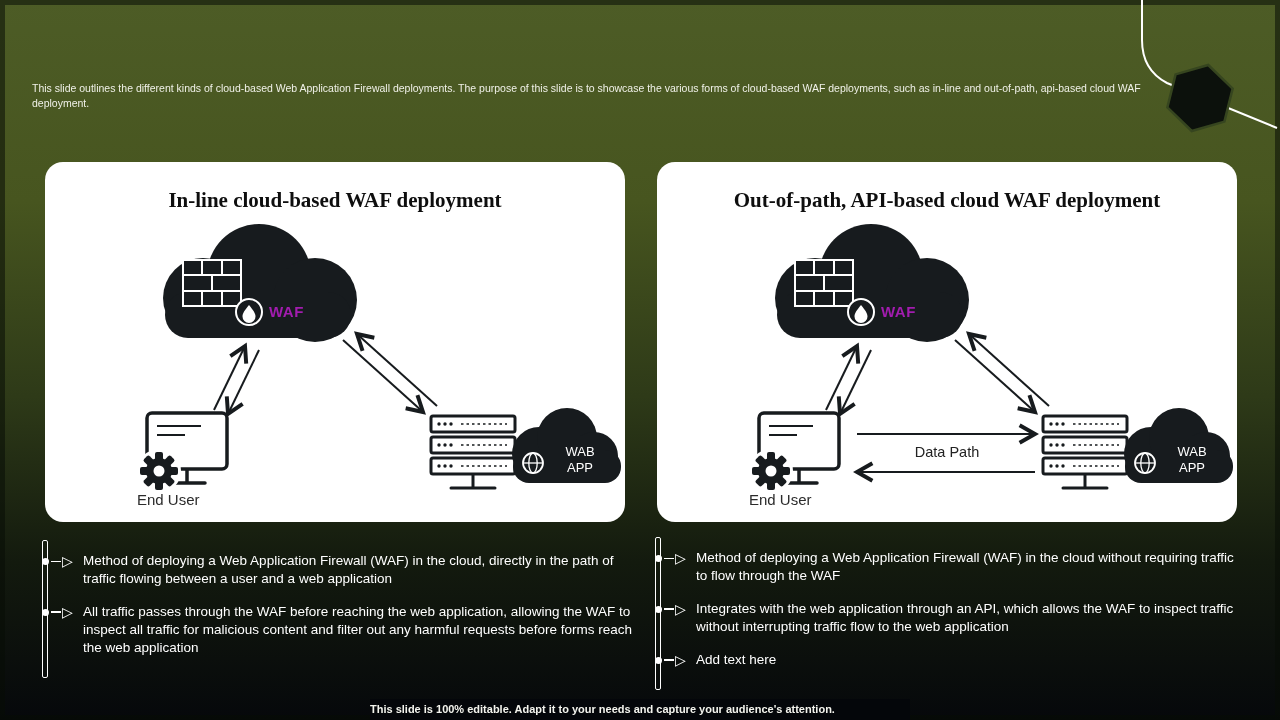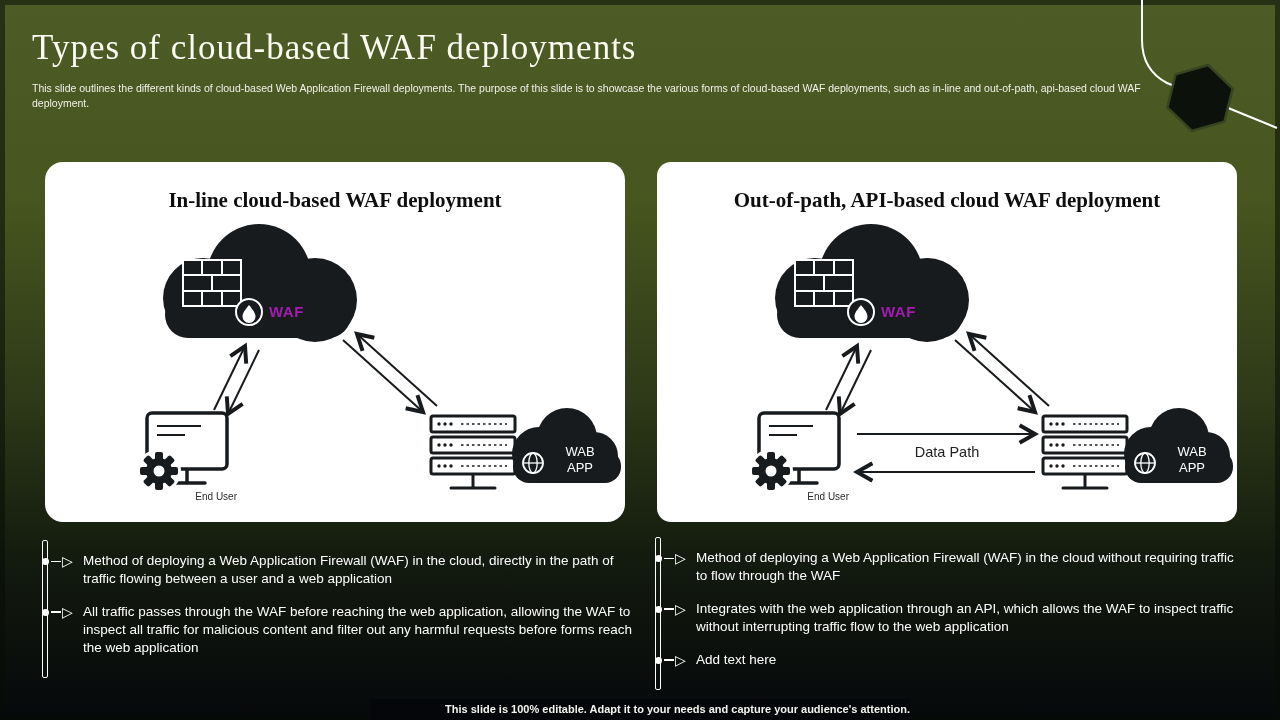--- a/index.html
+++ b/index.html
@@ -18,35 +18,35 @@
   .subtitle{
     position:absolute; left:32px; top:81px; width:1112px;
     font-size:10.5px; font-weight:normal; color:#f0f1e8; line-height:1.45;
   }
   .deco{ position:absolute; right:0; top:0; width:165px; height:155px; }
   .card{
     position:absolute; top:162px; width:580px; height:360px;
     background:#ffffff; border-radius:18px;
   }
   .card.left{ left:45px; }
-  .card.right{ left:657px;border-radius:14px; }
+  .card.right{ left:657px; }
   .card-title{
     position:absolute; top:26px; left:0; width:100%; text-align:center;
     font-family:"Liberation Serif", serif; font-weight:bold;
     font-size:21px; color:#0e0e0e;
   }
   .diagram{ position:absolute; top:58px; left:0; width:580px; height:295px; }
   .diagram svg{ position:absolute; inset:0; }
   .waf-label{
     position:absolute; left:224px; top:83px; color:#a21caf;
     font-size:15px; font-weight:bold; letter-spacing:0.5px;
   }
   .enduser-label{
-    position:absolute; left:92px; top:271px; width:100px; text-align:right;
-    color:#2b2b2b; font-size:10px;
+    position:absolute; left:92px; top:271px; width:100px; text-align:left;
+    color:#2b2b2b; font-size:15px;
   }
   .webapp-label{
     position:absolute; left:506px; top:224px; width:58px; text-align:center;
     color:#ffffff; font-size:13px; font-weight:normal; line-height:1.2;
   }
   .datapath-label{
     position:absolute; left:228px; top:224px; width:124px; text-align:center;
     color:#222222; font-size:14.5px;
   }
   .bullet-group{ position:absolute; width:592px; }
@@ -67,30 +67,29 @@
   .bullet .tri{
     position:absolute; left:20px; top:0px; color:#ffffff;
     font-size:14px; line-height:18px;
   }
   .bullet .bullet-text{
     display:block; color:#ffffff; font-size:13.5px; line-height:1.33;
   }
   .footer-bar{
     position:absolute; bottom:0; left:50%; transform:translateX(-50%);
     width:540px; height:21px; background:#04060a;
-    text-align:right; line-height:21px;
+    text-align:left; line-height:21px;
     color:#f4f4ee; font-size:11px; font-weight:bold;
   }
 </style>
 </head>
 <body>
 
 <div class="slide">
 
-  <div class="title">Types of cloud-based WAF deployments</div>
   <div class="subtitle">This slide outlines the different kinds of cloud-based Web Application Firewall deployments. The purpose of this slide is to showcase the various forms of cloud-based WAF deployments, such as in-line and out-of-path, api-based cloud WAF deployment.</div>
 
   <svg class="deco" viewBox="0 0 165 155">
     <path d="M27 0 V40 Q27 70 52 83 L162 128" stroke="#ffffff" stroke-width="2" fill="none"></path>
     <polygon points="0,-34 29.4,-17 29.4,17 0,34 -29.4,17 -29.4,-17" transform="translate(85,98) rotate(14)" fill="#0c110c" stroke="#36451f" stroke-width="2.5"></polygon>
   </svg>
 
   <div class="card left">
     <div class="card-title">In-line cloud-based WAF deployment</div>
     <div class="diagram">

